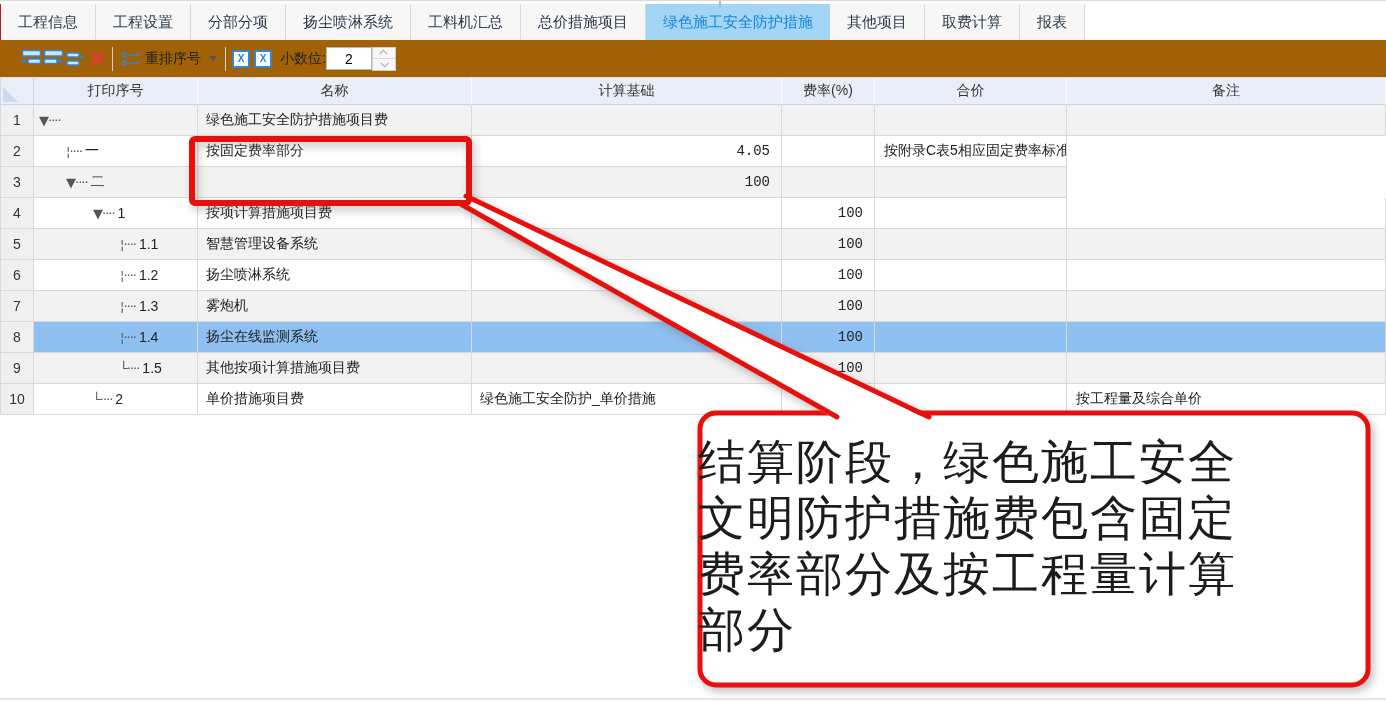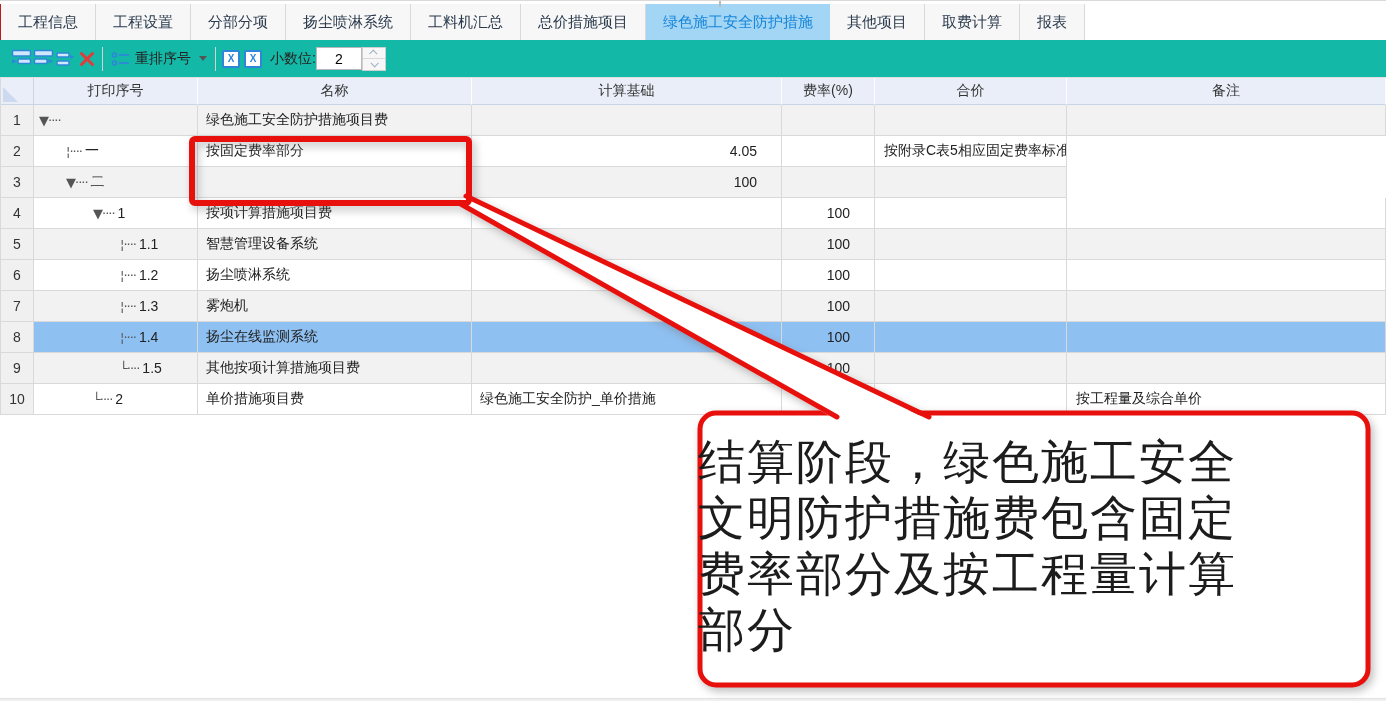--- a/index.html
+++ b/index.html
@@ -12,21 +12,21 @@
   body{font-family:"Liberation Sans",sans-serif;background:#fff;position:relative;}
 
   
   .tabbar{height:40px;display:flex;align-items:flex-end;background:#fff;border-top:1px solid #d9d9d9;position:relative;}
   .tab{height:36px;line-height:36px;padding:0 17px;font-size:15px;color:#2b3a4d;background:#f7f7f7;border-right:1px solid #d9d9d9;cursor:default;white-space:nowrap;}
   .tab:first-child{border-left:1px solid #b91c1c;}
   .tab.active{background:var(--tab-active-bg);color:var(--tab-active-fg);border-right:none;}
   .top-tick{position:absolute;left:719px;top:0;width:2px;height:6px;background:#b9b9b9;}
 
   
-  .toolbar{height:38px;background:#14b8a6;border-bottom:1px solid #e0e0e0;display:flex;align-items:center;padding-left:10px;font-size:14px;color:#222;}
+  .toolbar{height:38px;background:#a16207;border-bottom:1px solid #e0e0e0;display:flex;align-items:center;padding-left:20px;font-size:14px;color:#222;}
   .tbtn{width:22px;height:22px;display:flex;align-items:center;justify-content:center;}
   .tsep{width:1px;height:24px;background:#d2d2d2;margin:0 4px;}
   .reorder{display:flex;align-items:center;gap:5px;padding:2px 4px;}
   .caret-down{width:0;height:0;border-left:4px solid transparent;border-right:4px solid transparent;border-top:5px solid #555;margin-left:3px;}
   .dec-label{margin-left:6px;}
   .dec-input{width:46px;height:23px;border:1px solid #b9b9b9;background:#fff;text-align:center;font-size:14px;font-family:"Liberation Sans",sans-serif;}
   .spinner{width:24px;height:24px;display:flex;flex-direction:column;border:1px solid #cfcfcf;background:#f7f7f7;}
   .spin-btn{flex:1;display:flex;align-items:center;justify-content:center;}
   .spin-btn + .spin-btn{border-top:1px solid #d9d9d9;}
   .chev{width:6px;height:6px;border-left:1.5px solid #9fb0c4;border-top:1.5px solid #9fb0c4;}
@@ -42,21 +42,21 @@
   .th.corner{position:relative;border-right:1px solid #c9d4e6;}
   .th.corner::after{content:"";position:absolute;left:2px;bottom:2px;width:0;height:0;border-bottom:15px solid #ccd9ee;border-right:15px solid transparent;}
   .tr{height:31px;}
   .td{border-right:1px solid var(--grid-line);border-bottom:1px solid var(--grid-line);font-size:14px;color:#222;display:flex;align-items:center;background:#fff;overflow:hidden;white-space:nowrap;}
   .tr.odd .td{background:var(--row-odd);}
   .tr.selected .td{background:var(--row-selected);}
   .td.num{background:#f0f0f0;justify-content:center;color:#333;}
   .tr.odd .td.num,.tr.selected .td.num{background:#f0f0f0;}
   .td.name,.td.calc{padding-left:8px;}
   .td.remark{padding-left:9px;}
-  .td.rate{justify-content:flex-end;padding-right:24px;}
+  .td.rate{justify-content:flex-end;padding-right:11px;font-family:Liberation Mono, monospace;}
   .seq .prefix{font-family:"DejaVu Sans",sans-serif;color:#555;letter-spacing:-1px;margin-right:3px;font-size:13px;}
   .seq .lbl{color:#222;}
 
   
   .overlay{position:absolute;left:0;top:0;z-index:5;pointer-events:none;filter:drop-shadow(3px 4px 4px rgba(110,110,110,.45));}
   .callout-text{position:absolute;left:698px;top:434px;width:556px;z-index:6;font-family:"DejaVu Serif",serif;font-size:47px;line-height:56px;letter-spacing:2px;color:#1c1c1c;pointer-events:none;}
   .bottom-edge{position:absolute;left:0;right:0;bottom:0;height:3px;background:#f0f0f0;border-top:1px solid #e2e2e2;}
 </style>
 </head>
 <body>

